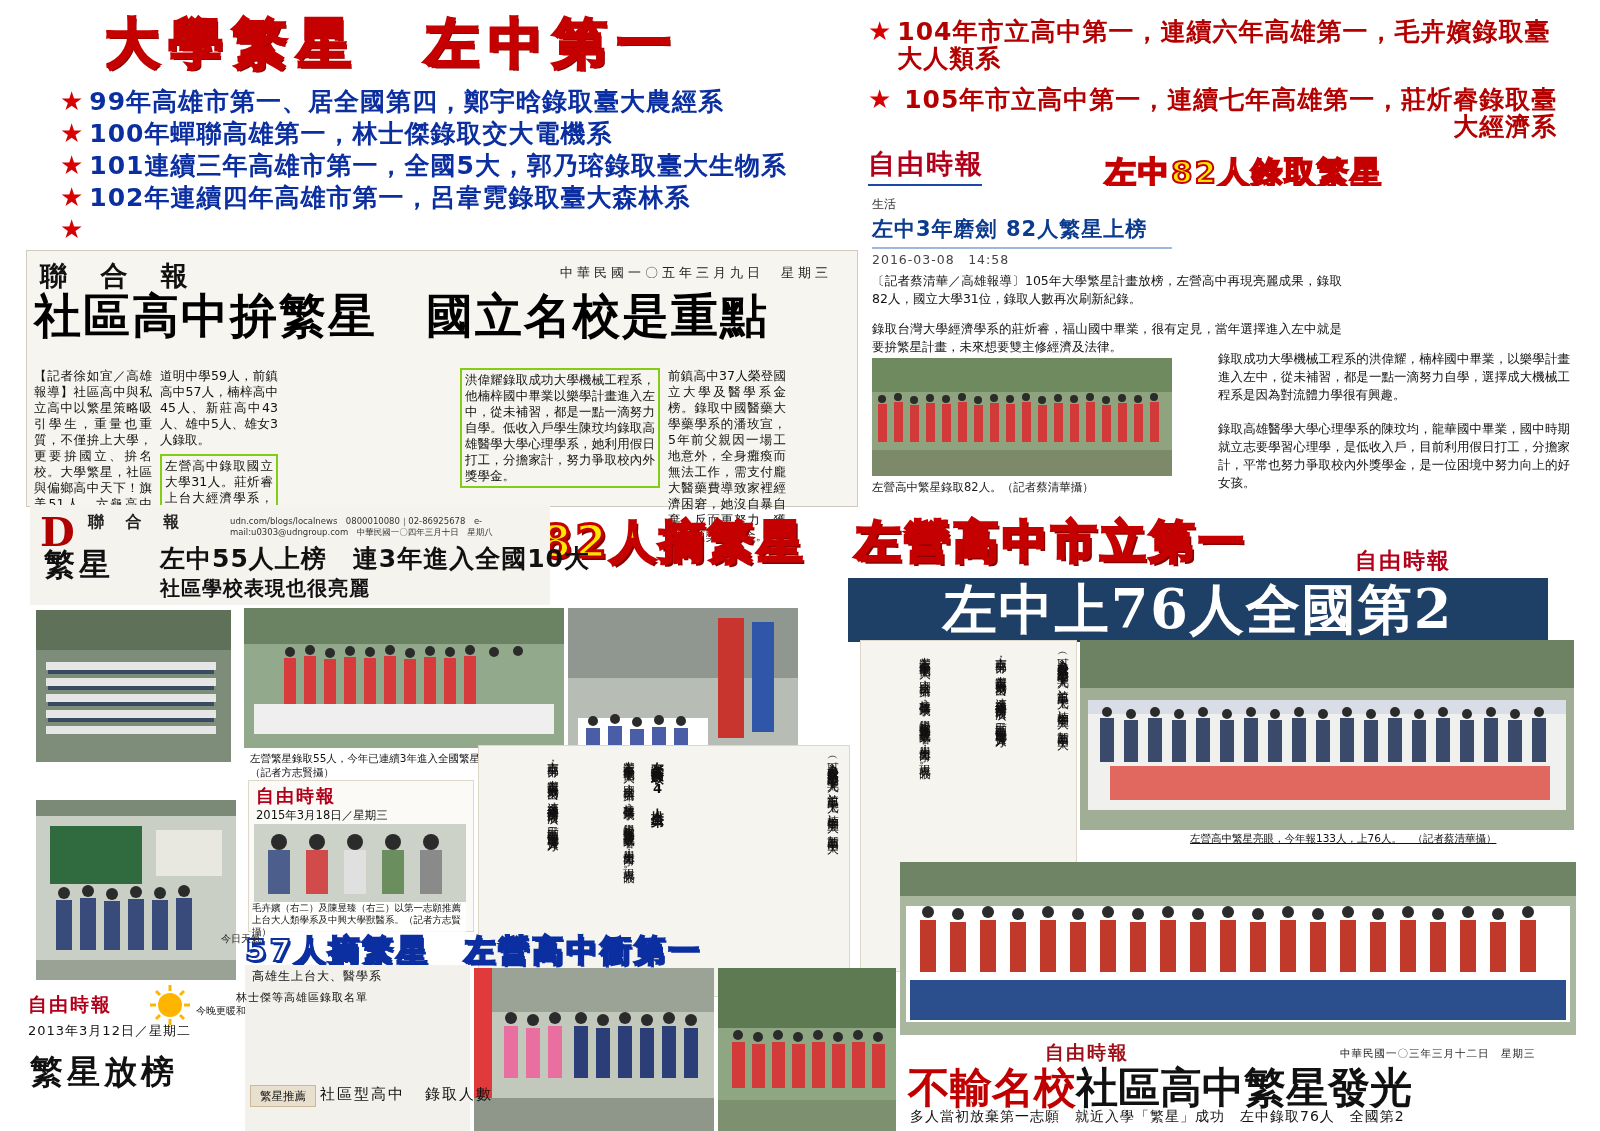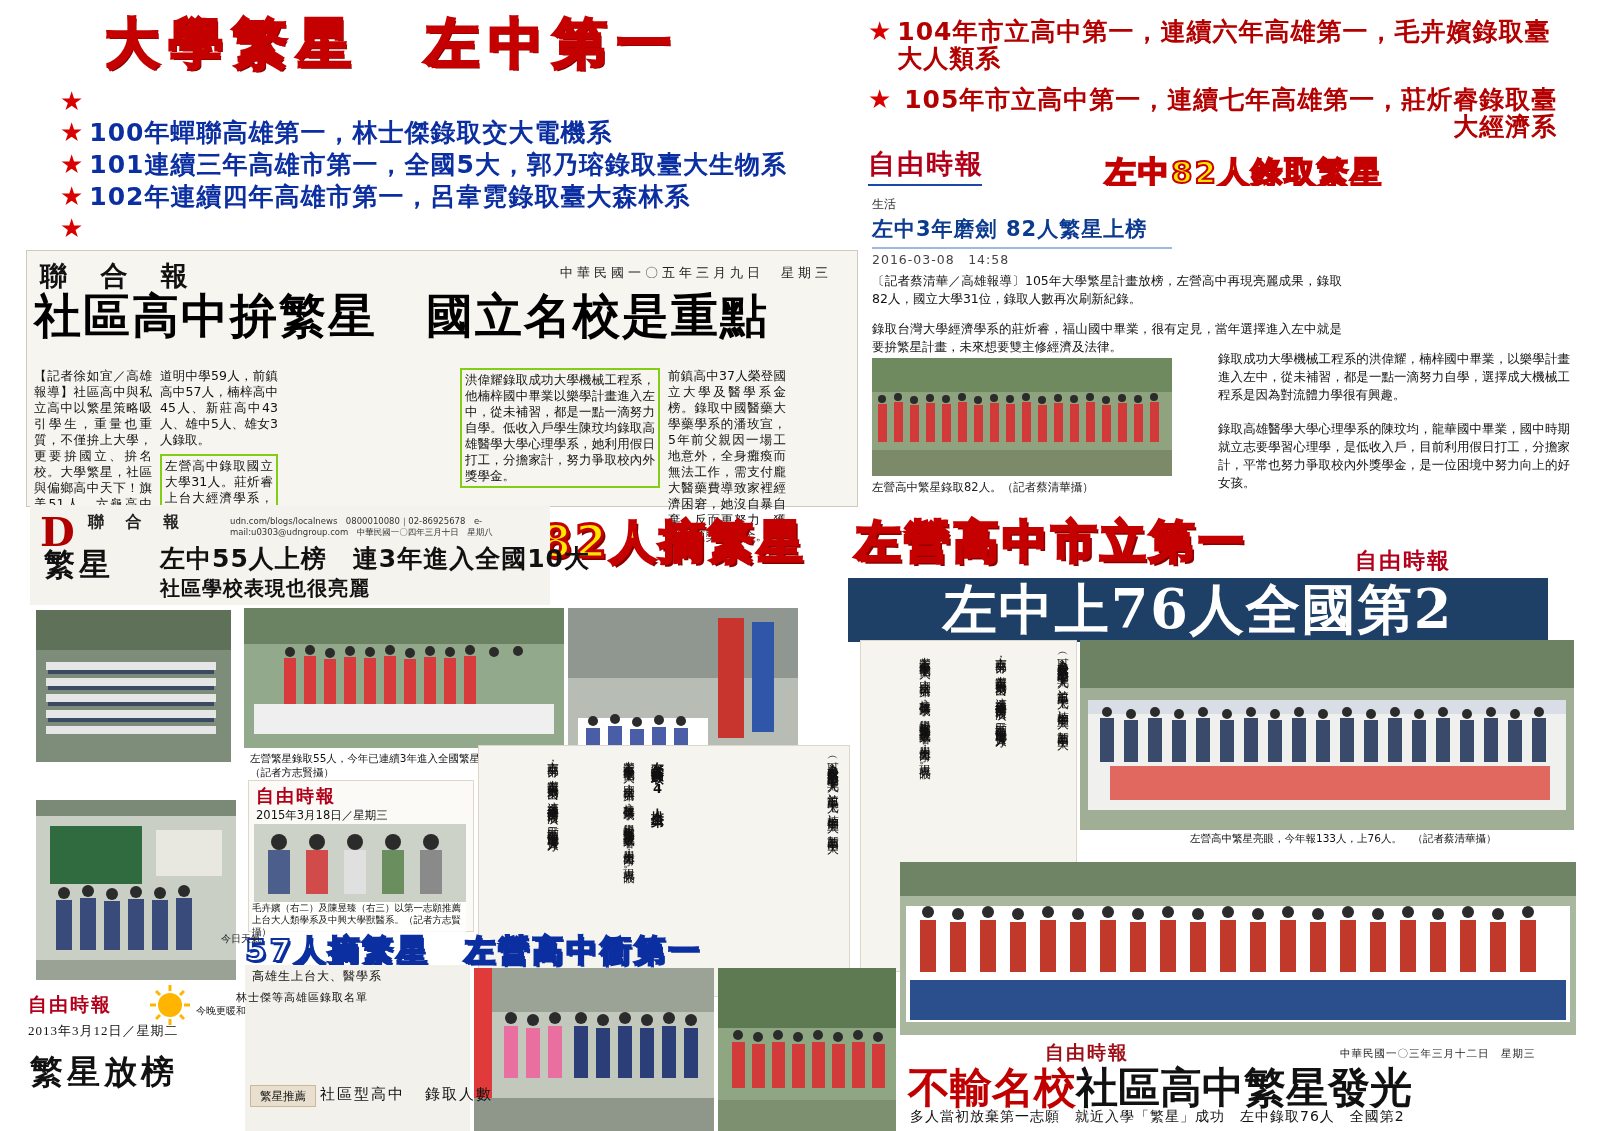--- a/index.html
+++ b/index.html
@@ -76,21 +76,21 @@
       display:flex;align-items:center;justify-content:center;
       font-family:"DejaVu Serif","Liberation Serif",serif;}
   
   .photo{background:#9aa6ad;overflow:hidden;position:absolute;}
   .cap{position:absolute;font-size:10.5px;color:#111;background:rgba(255,255,255,.85);}
   
   #b57{left:245px;top:930px;font-size:31px;font-weight:bold;color:#ffffff;
       -webkit-text-stroke:2px #0b2fa0;letter-spacing:3px;white-space:nowrap;
       text-shadow:2px 2px 0 #0b2fa0;}
   #bottom-left-lt{left:20px;top:985px;width:220px;height:135px;background:#fff;}
-  #blt-date{left:28px;top:1022px;font-size:13px;letter-spacing:1px;font-family:Liberation Serif, serif;}
+  #blt-date{left:28px;top:1022px;font-size:13px;letter-spacing:1px;}
   #blt-head{left:30px;top:1050px;font-size:33px;font-weight:bold;letter-spacing:4px;
       font-family:"DejaVu Serif","Liberation Serif",serif;}
   #sun-box{left:150px;top:985px;width:86px;height:40px;}
   #bottom-mid-clip{left:245px;top:965px;width:225px;height:166px;background:#f3f1ec;}
   #bm-line1{left:252px;top:968px;font-size:12px;letter-spacing:1px;}
   #bm-line2{left:236px;top:990px;font-size:11px;letter-spacing:1px;}
   #bm-badge{left:250px;top:1085px;width:64px;height:20px;background:#e8dfcf;border:1px solid #c9b999;
       font-size:11.5px;display:flex;align-items:center;justify-content:center;}
   #bm-t1{left:320px;top:1085px;font-size:15px;letter-spacing:2px;}
   #bm-t2{left:425px;top:1085px;font-size:15px;letter-spacing:2px;}
@@ -113,20 +113,21 @@
   .crowd{width:100%;height:100%;}
 </style>
 </head>
 <body>
 
 <div class="abs" id="main-title">大學繁星　左中第一</div>
 
 <div class="abs" id="left-bullets">
   <div class="bullet-line">
     <span class="star">★</span>
+    <span class="bl-text">99年高雄市第一、居全國第四，鄭宇晗錄取臺大農經系</span>
   </div>
   <div class="bullet-line">
     <span class="star">★</span>
     <span class="bl-text">100年蟬聯高雄第一，林士傑錄取交大電機系</span>
   </div>
   <div class="bullet-line">
     <span class="star">★</span>
     <span class="bl-text">101連續三年高雄市第一，全國5大，郭乃瑢錄取臺大生物系</span>
   </div>
   <div class="bullet-line">
@@ -447,21 +448,21 @@
       <circle cx="387" cy="74" r="5"></circle>
         <circle cx="411" cy="72" r="5"></circle>
         <circle cx="435" cy="74" r="5"></circle>
       <circle cx="459" cy="72" r="5"></circle>
     </g>
     <g fill="#e1685f">
       <rect x="30" y="126" width="440" height="34"></rect>
     </g>
   </svg>
 </div>
-<div class="cap" style="left:1190px;top:832px;width:384px;font-size:10.5px;">左營高中繁星亮眼，今年報133人，上76人。　（記者蔡清華攝）</div>
+<div class="cap" style="left:1190px;top:832px;width:384px;font-size:10.5px;text-decoration:underline;">左營高中繁星亮眼，今年報133人，上76人。　（記者蔡清華攝）</div>
 
 <div class="photo" style="left:900px;top:862px;width:676px;height:176px;">
   <svg class="crowd" viewBox="0 0 676 176" preserveAspectRatio="none">
     <rect width="676" height="176" fill="#a9b79f"></rect>
     <rect y="0" width="676" height="34" fill="#6f8464"></rect>
     <g fill="#ffffff">
         <rect x="6" y="44" width="664" height="116"></rect>
       </g>
     <g fill="#c0392b">
       <rect x="20" y="58" width="16" height="52"></rect>

